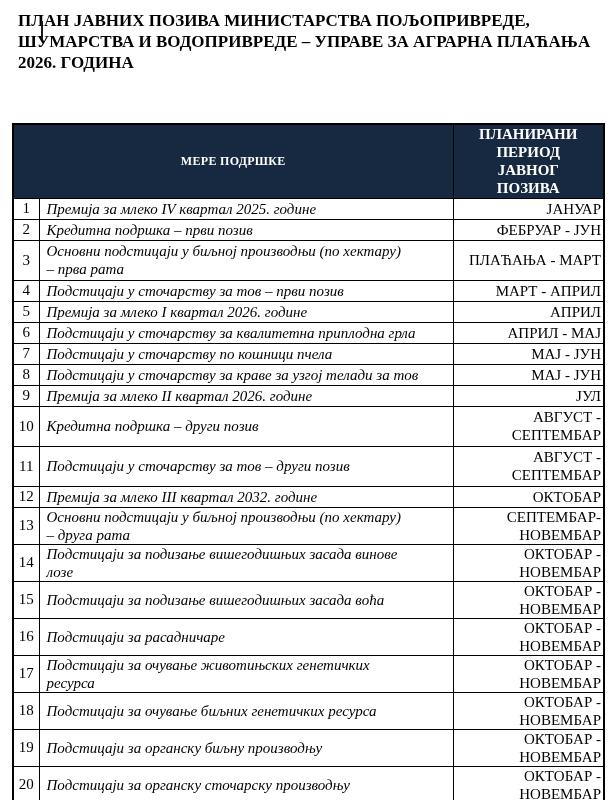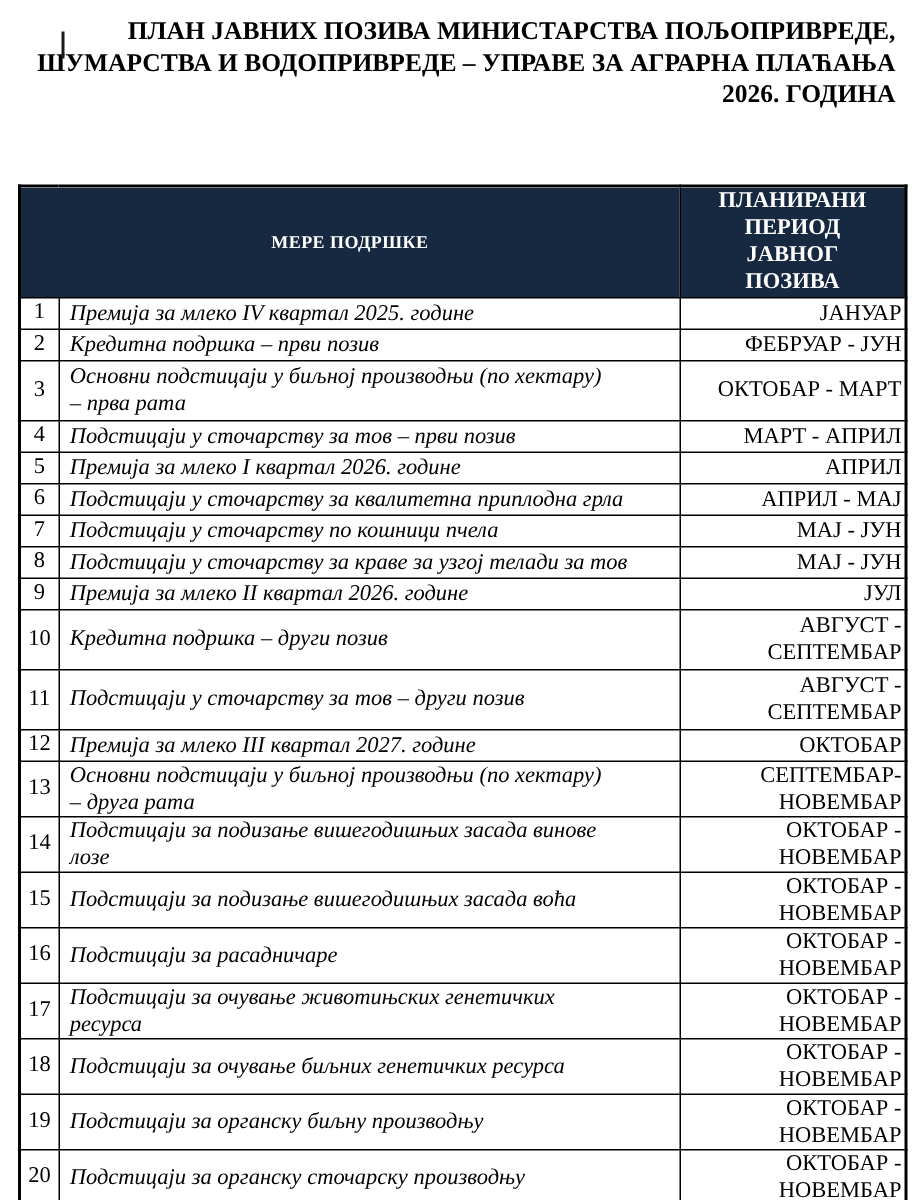--- a/index.html
+++ b/index.html
@@ -5,21 +5,21 @@
   * { box-sizing: border-box; margin: 0; padding: 0; }
   html, body {
     width: 615px; height: 800px;
     overflow: hidden;
     background: #ffffff;
     font-family: "Liberation Serif", "DejaVu Serif", serif;
     position: relative;
   }
   .page-title {
     margin: 10px 18px 0 18px;
-    text-align: right;
+    text-align: left;
     font-weight: bold;
     font-size: 17px;
     line-height: 21px;
     color: #000000;
     white-space: pre-line;
   }
   .text-cursor {
     position: absolute;
     left: 41px; top: 11px;
     width: 2px; height: 18px;
@@ -103,21 +103,21 @@
       </tr>
       <tr class="h1">
         <td class="num">2</td>
         <td class="measure">Кредитна подршка – први позив</td>
         <td class="period">ФЕБРУАР - ЈУН</td>
       </tr>
       <tr class="h2">
         <td class="num">3</td>
         <td class="measure">Основни подстицаји у биљној производњи (по хектару)
 – прва рата</td>
-        <td class="period">ОКТОБАР - МАРТ</td>
+        <td class="period">ПЛАЋАЊА - МАРТ</td>
       </tr>
       <tr class="h1">
         <td class="num">4</td>
         <td class="measure">Подстицаји у сточарству за тов – први позив</td>
         <td class="period">МАРТ - АПРИЛ</td>
       </tr>
       <tr class="h1">
         <td class="num">5</td>
         <td class="measure">Премија за млеко I квартал 2026. године</td>
         <td class="period">АПРИЛ</td>
@@ -149,21 +149,21 @@
 СЕПТЕМБАР</td>
       </tr>
       <tr class="h2">
         <td class="num">11</td>
         <td class="measure">Подстицаји у сточарству за тов – други позив</td>
         <td class="period">АВГУСТ -
 СЕПТЕМБАР</td>
       </tr>
       <tr class="h1">
         <td class="num">12</td>
-        <td class="measure">Премија за млеко III квартал 2027. године</td>
+        <td class="measure">Премија за млеко III квартал 2032. године</td>
         <td class="period">ОКТОБАР</td>
       </tr>
       <tr class="h3">
         <td class="num">13</td>
         <td class="measure">Основни подстицаји у биљној производњи (по хектару)
 – друга рата</td>
         <td class="period">СЕПТЕМБАР-
 НОВЕМБАР</td>
       </tr>
       <tr class="h3">

